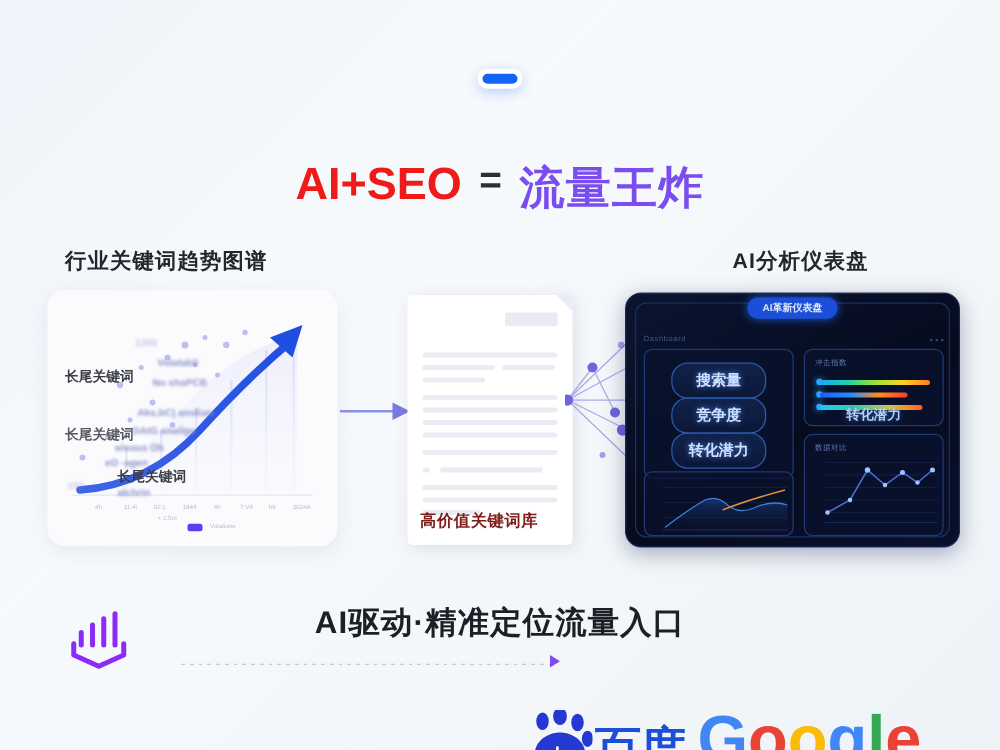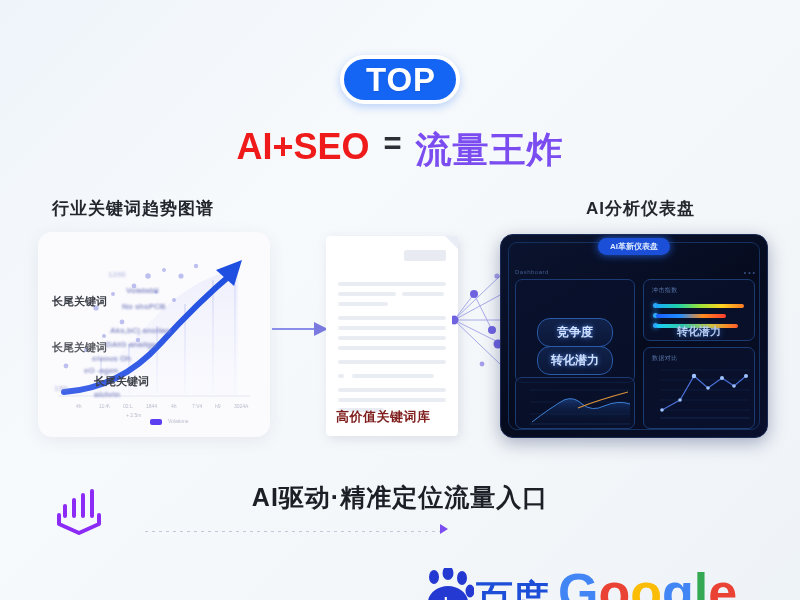--- a/index.html
+++ b/index.html
@@ -196,21 +196,20 @@
   }
   .google { display: flex; align-items: baseline; font-size: 52px; font-weight: bold; line-height: .9; }
   .g-b { color: #4285f4; } .g-r { color: #ea4335; }
   .g-y { color: #fbbc05; } .g-g { color: #34a853; }
 </style>
 </head>
 <body>
 
 <div class="badge-wrap">
   <div class="top-badge">
-    <span class="tword">TOP</span>
   </div>
 </div>
 
 <div class="title-row">
   <span class="t-red">AI+SEO</span>
   <span class="t-eq">=</span>
   <span class="t-purple">流量王炸</span>
 </div>
 
 <div class="cap cap-left">行业关键词趋势图谱</div>
@@ -330,20 +329,21 @@
   </g>
 </svg>
 
 <div class="dash">
   <div class="dash-inner"></div>
   <div class="dash-badge">AI革新仪表盘</div>
   <div class="dash-sub">Dashboard</div>
   <div class="dash-dots">• • •</div>
 
   <div class="panel p-left">
+    <div class="pill pill1">搜索量</div>
     <div class="pill pill2">竞争度</div>
     <div class="pill pill3">转化潜力</div>
   </div>
 
   <div class="panel p-chart1">
     <svg width="120" height="52">
       <defs>
         <linearGradient id="ag" x1="0" y1="0" x2="0" y2="1">
           <stop offset="0%" stop-color="#1f4f9e" stop-opacity=".55"></stop>
           <stop offset="100%" stop-color="#0d1a3a" stop-opacity=".05"></stop>

